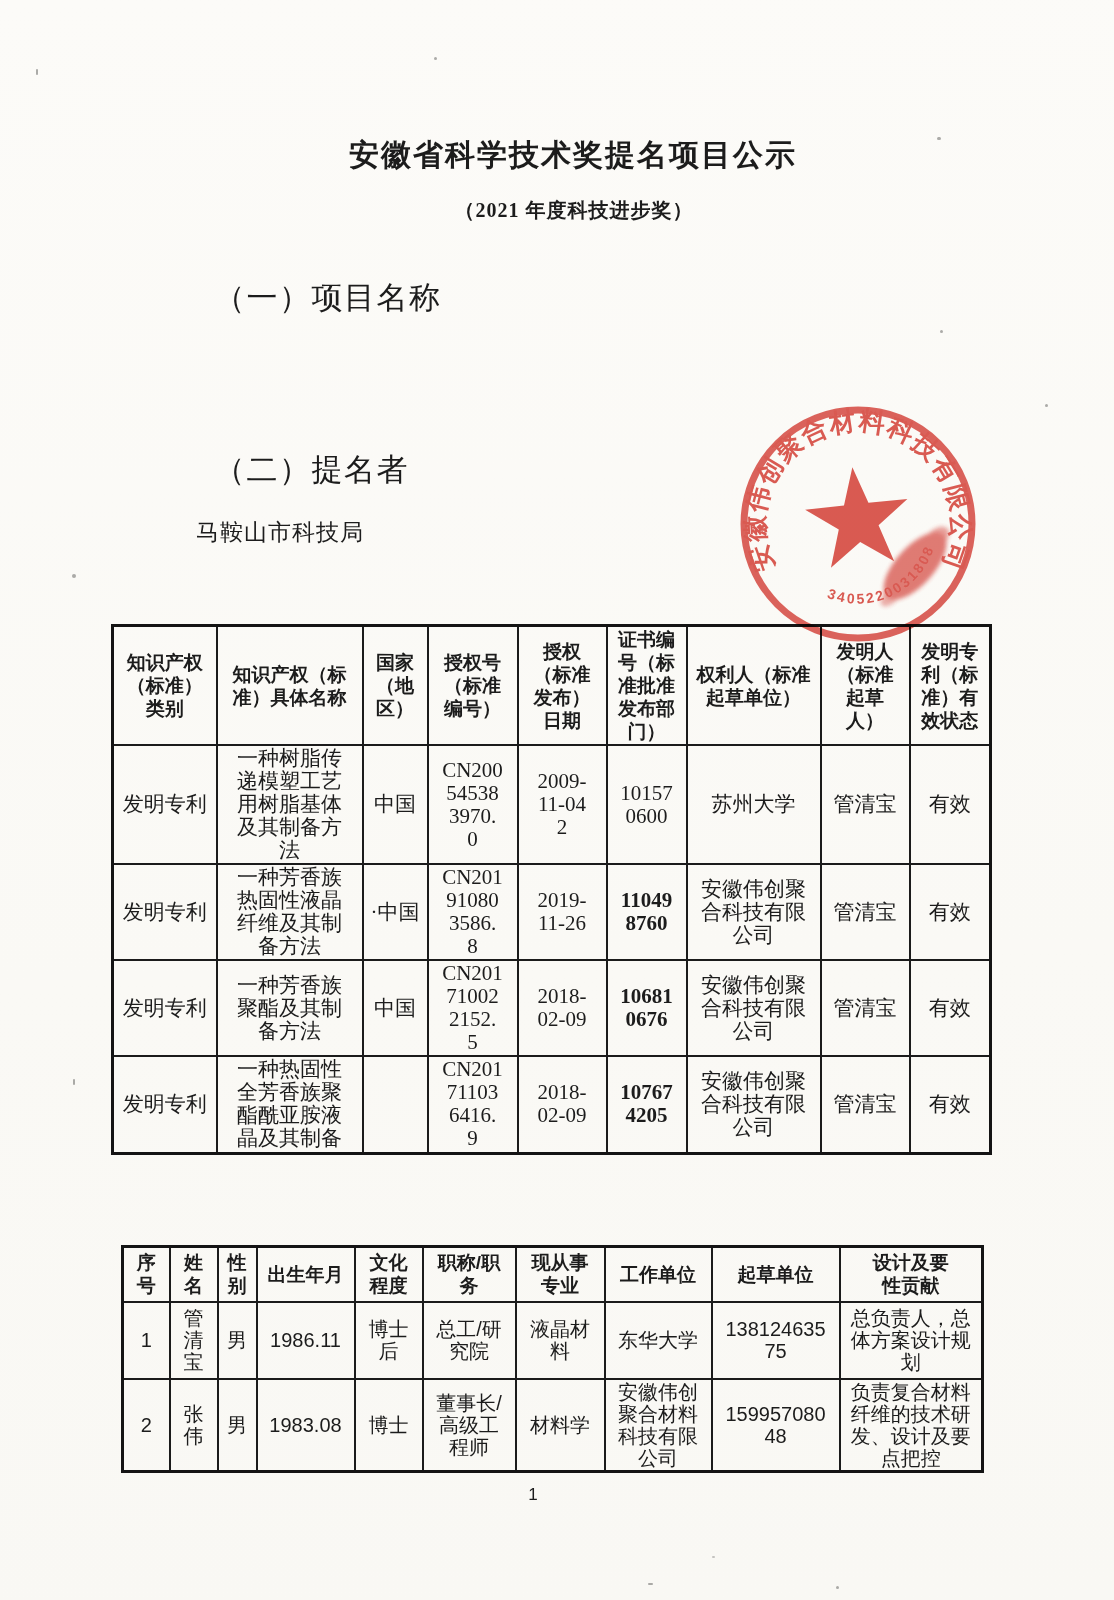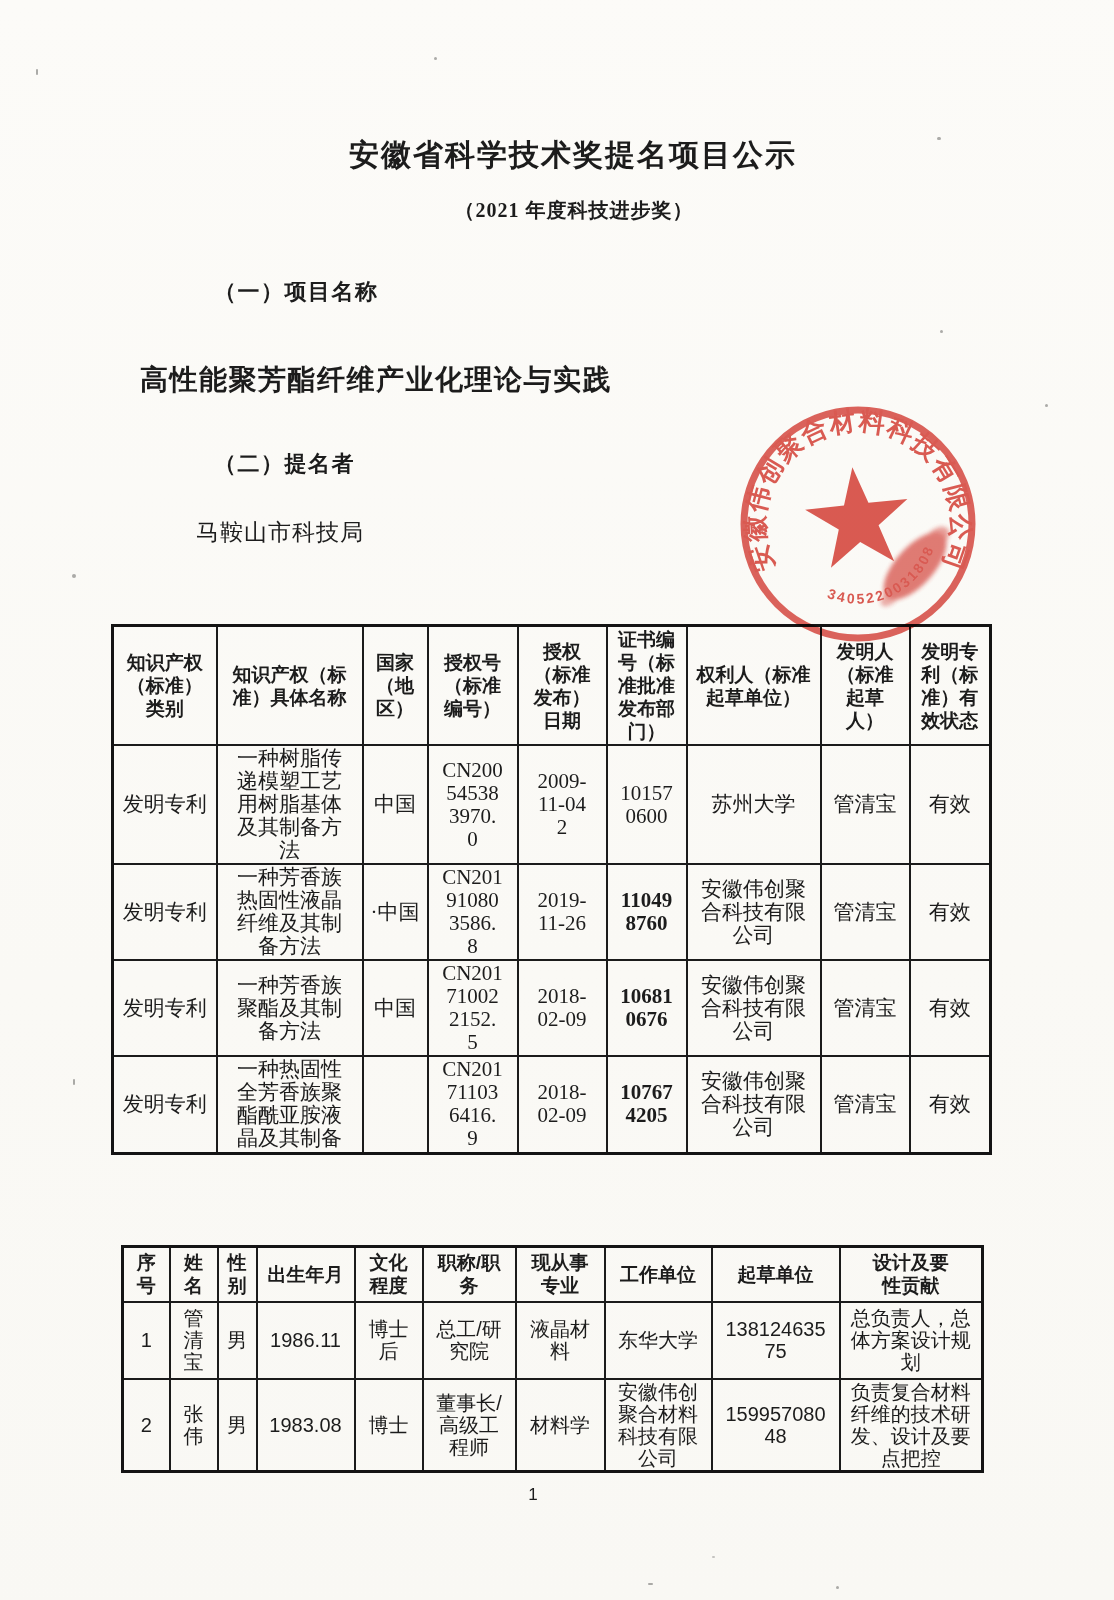--- a/index.html
+++ b/index.html
@@ -22,21 +22,21 @@
   }
   .subtitle{
     position:absolute;top:197px;left:0;width:1114px;
     text-align:center;
     font-size:20px;font-weight:700;letter-spacing:1px;
     font-family:"Liberation Serif",serif;
     margin-left:17px;
   }
   .heading{
     position:absolute;left:214px;
-    font-size:22px;font-weight:700;letter-spacing:1.5px;
+    font-size:31px;font-weight:400;letter-spacing:1.5px;
     font-family:"Liberation Sans",sans-serif;
   }
   .h1{top:277px;}
   .h2{top:449px;}
   .h3{top:564px;}
   .h4{top:1199px;}
   .project-name{
     position:absolute;left:140px;top:361px;
     font-size:28px;font-weight:600;letter-spacing:1.5px;
     font-family:"Liberation Serif",serif;
@@ -100,21 +100,20 @@
   <span class="speck" style="left:1045px;top:404px;width:3px;height:3px;"></span>
   <span class="speck" style="left:73px;top:1079px;width:2px;height:6px;"></span>
   <span class="speck" style="left:648px;top:1583px;width:5px;height:2px;"></span>
   <span class="speck" style="left:836px;top:1586px;width:3px;height:3px;"></span>
   <span class="speck" style="left:712px;top:1556px;width:3px;height:2px;opacity:.3;"></span>
 
   <h1 class="title">安徽省科学技术奖提名项目公示</h1>
   <div class="subtitle">（2021 年度科技进步奖）</div>
 
   <div class="heading h1">（一）项目名称</div>
-  <div class="project-name">高性能聚芳酯纤维产业化理论与实践</div>
 
   <div class="heading h2">（二）提名者</div>
   <div class="nominator">马鞍山市科技局</div>
 
 
   <table class="tbl ip">
     <colgroup>
       <col style="width:104px">
         <col style="width:146px">
         <col style="width:65px">

